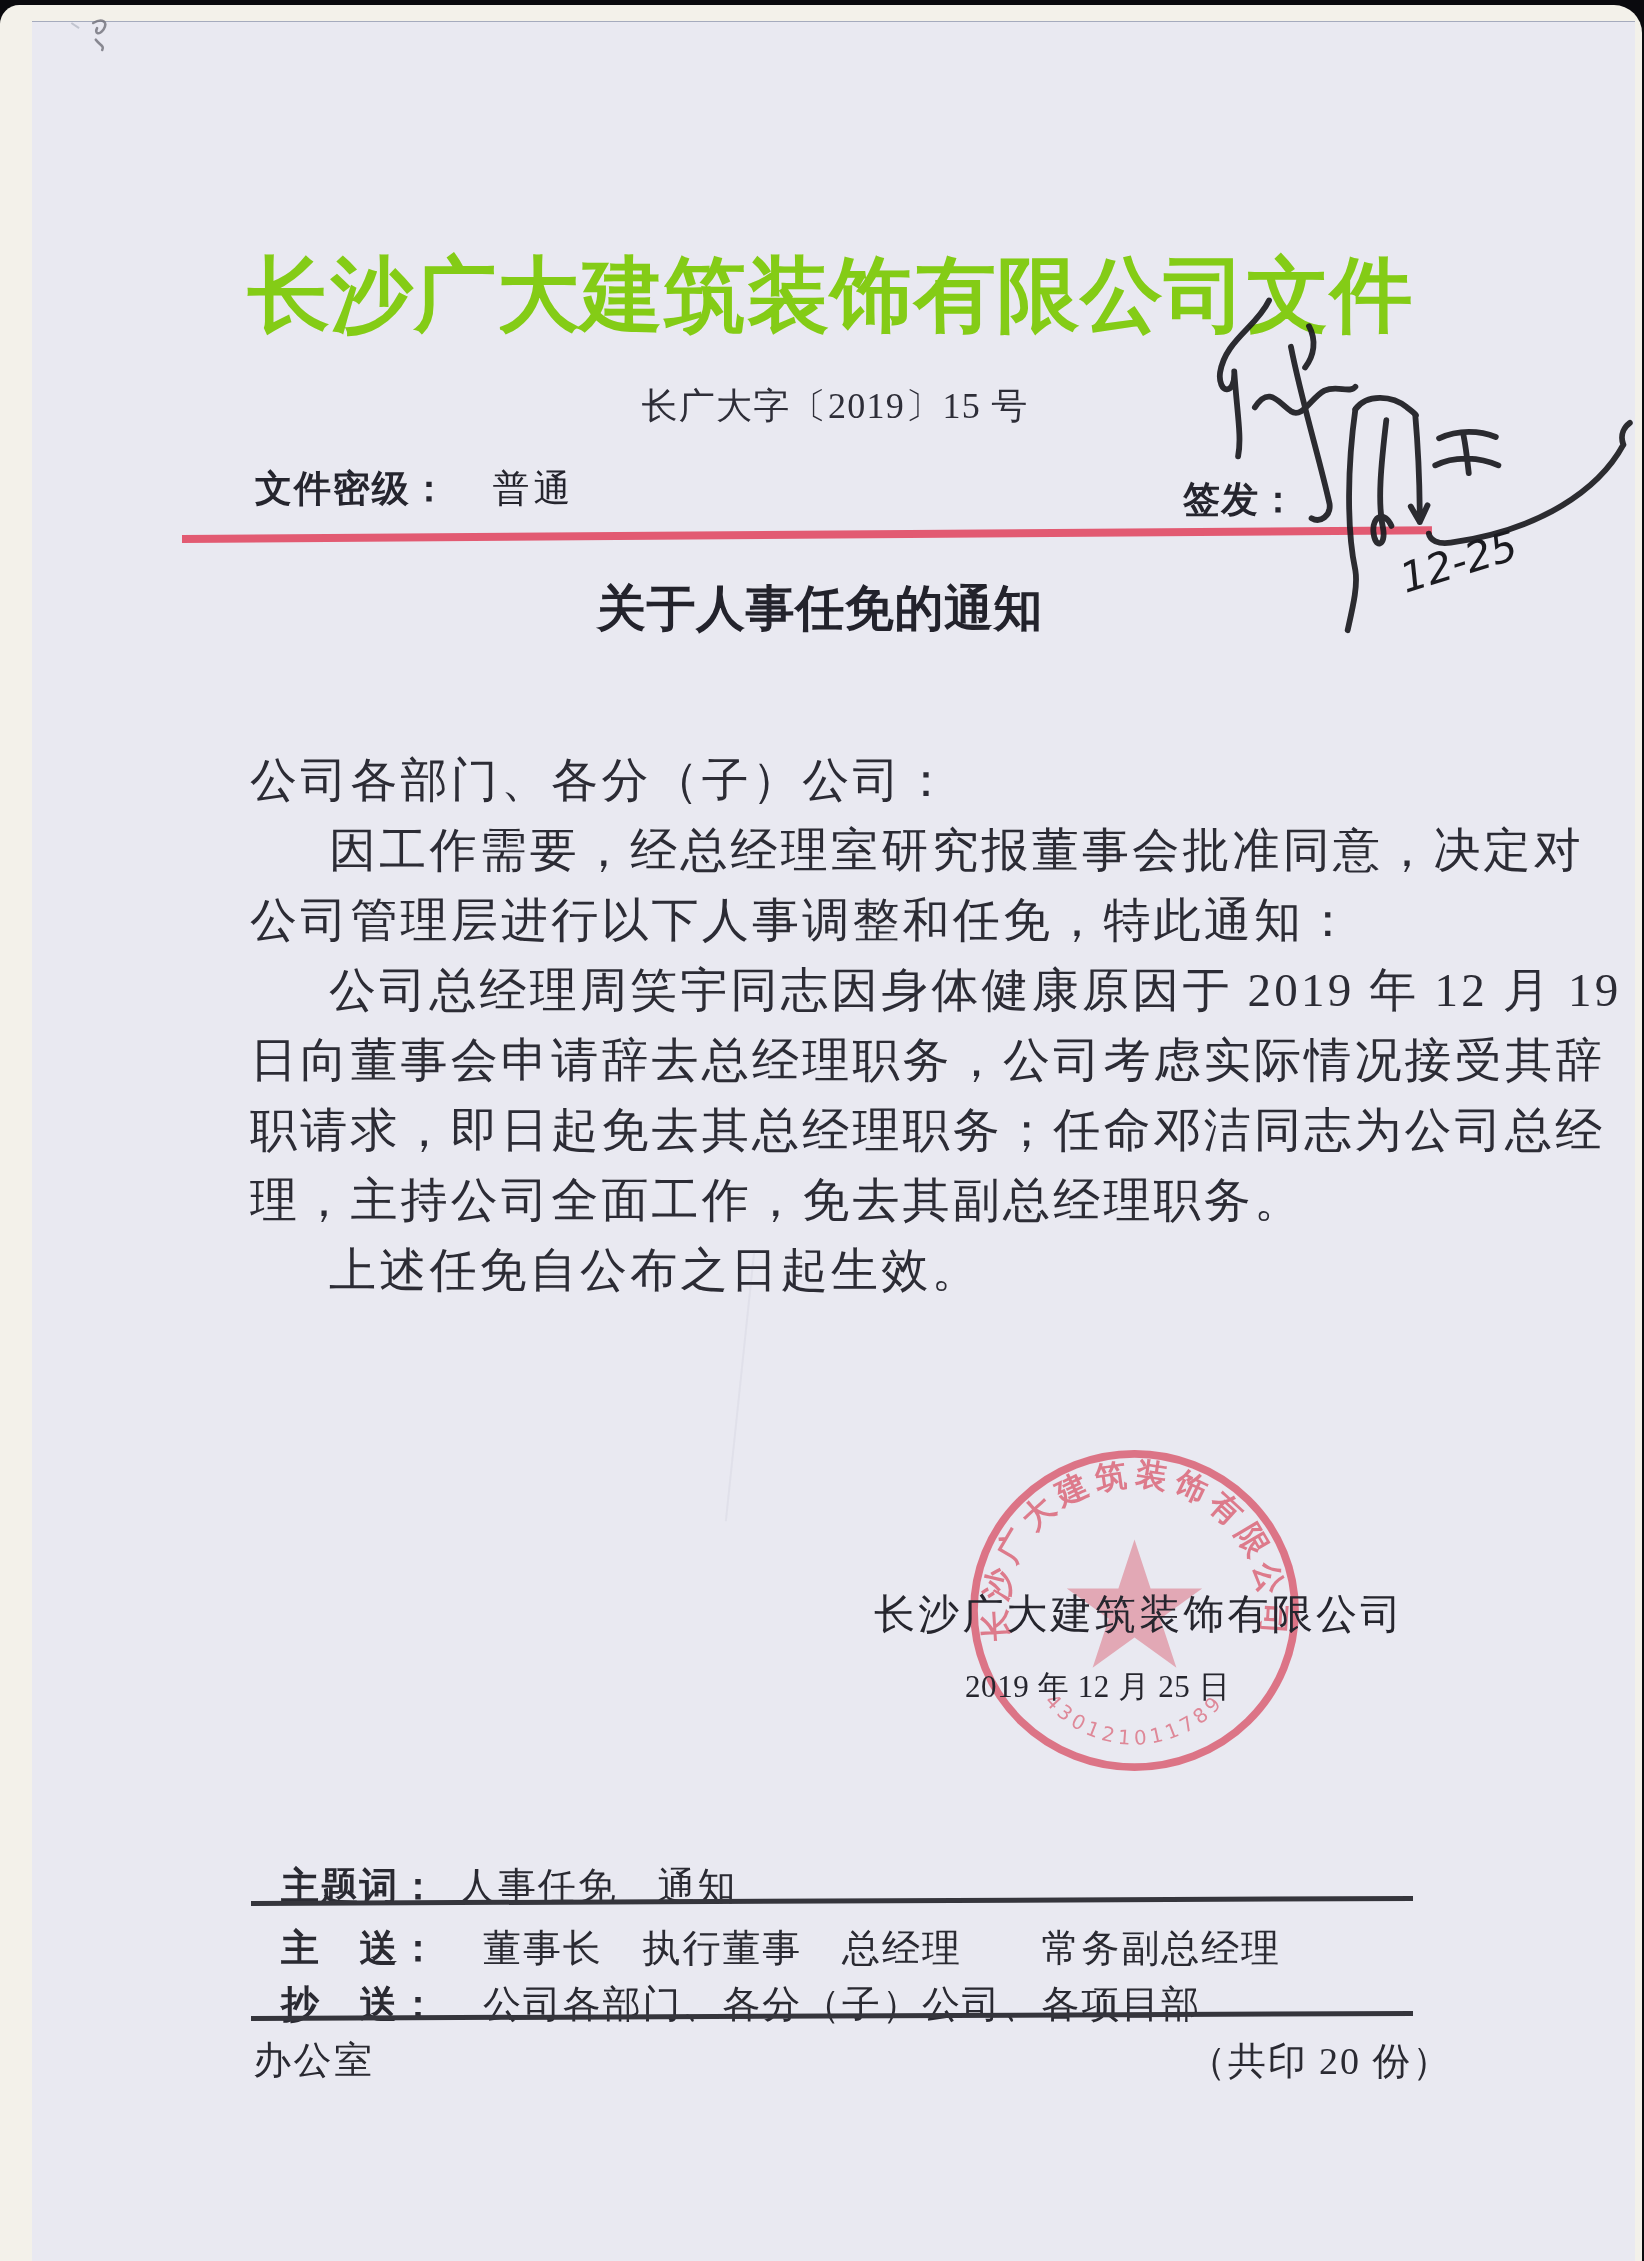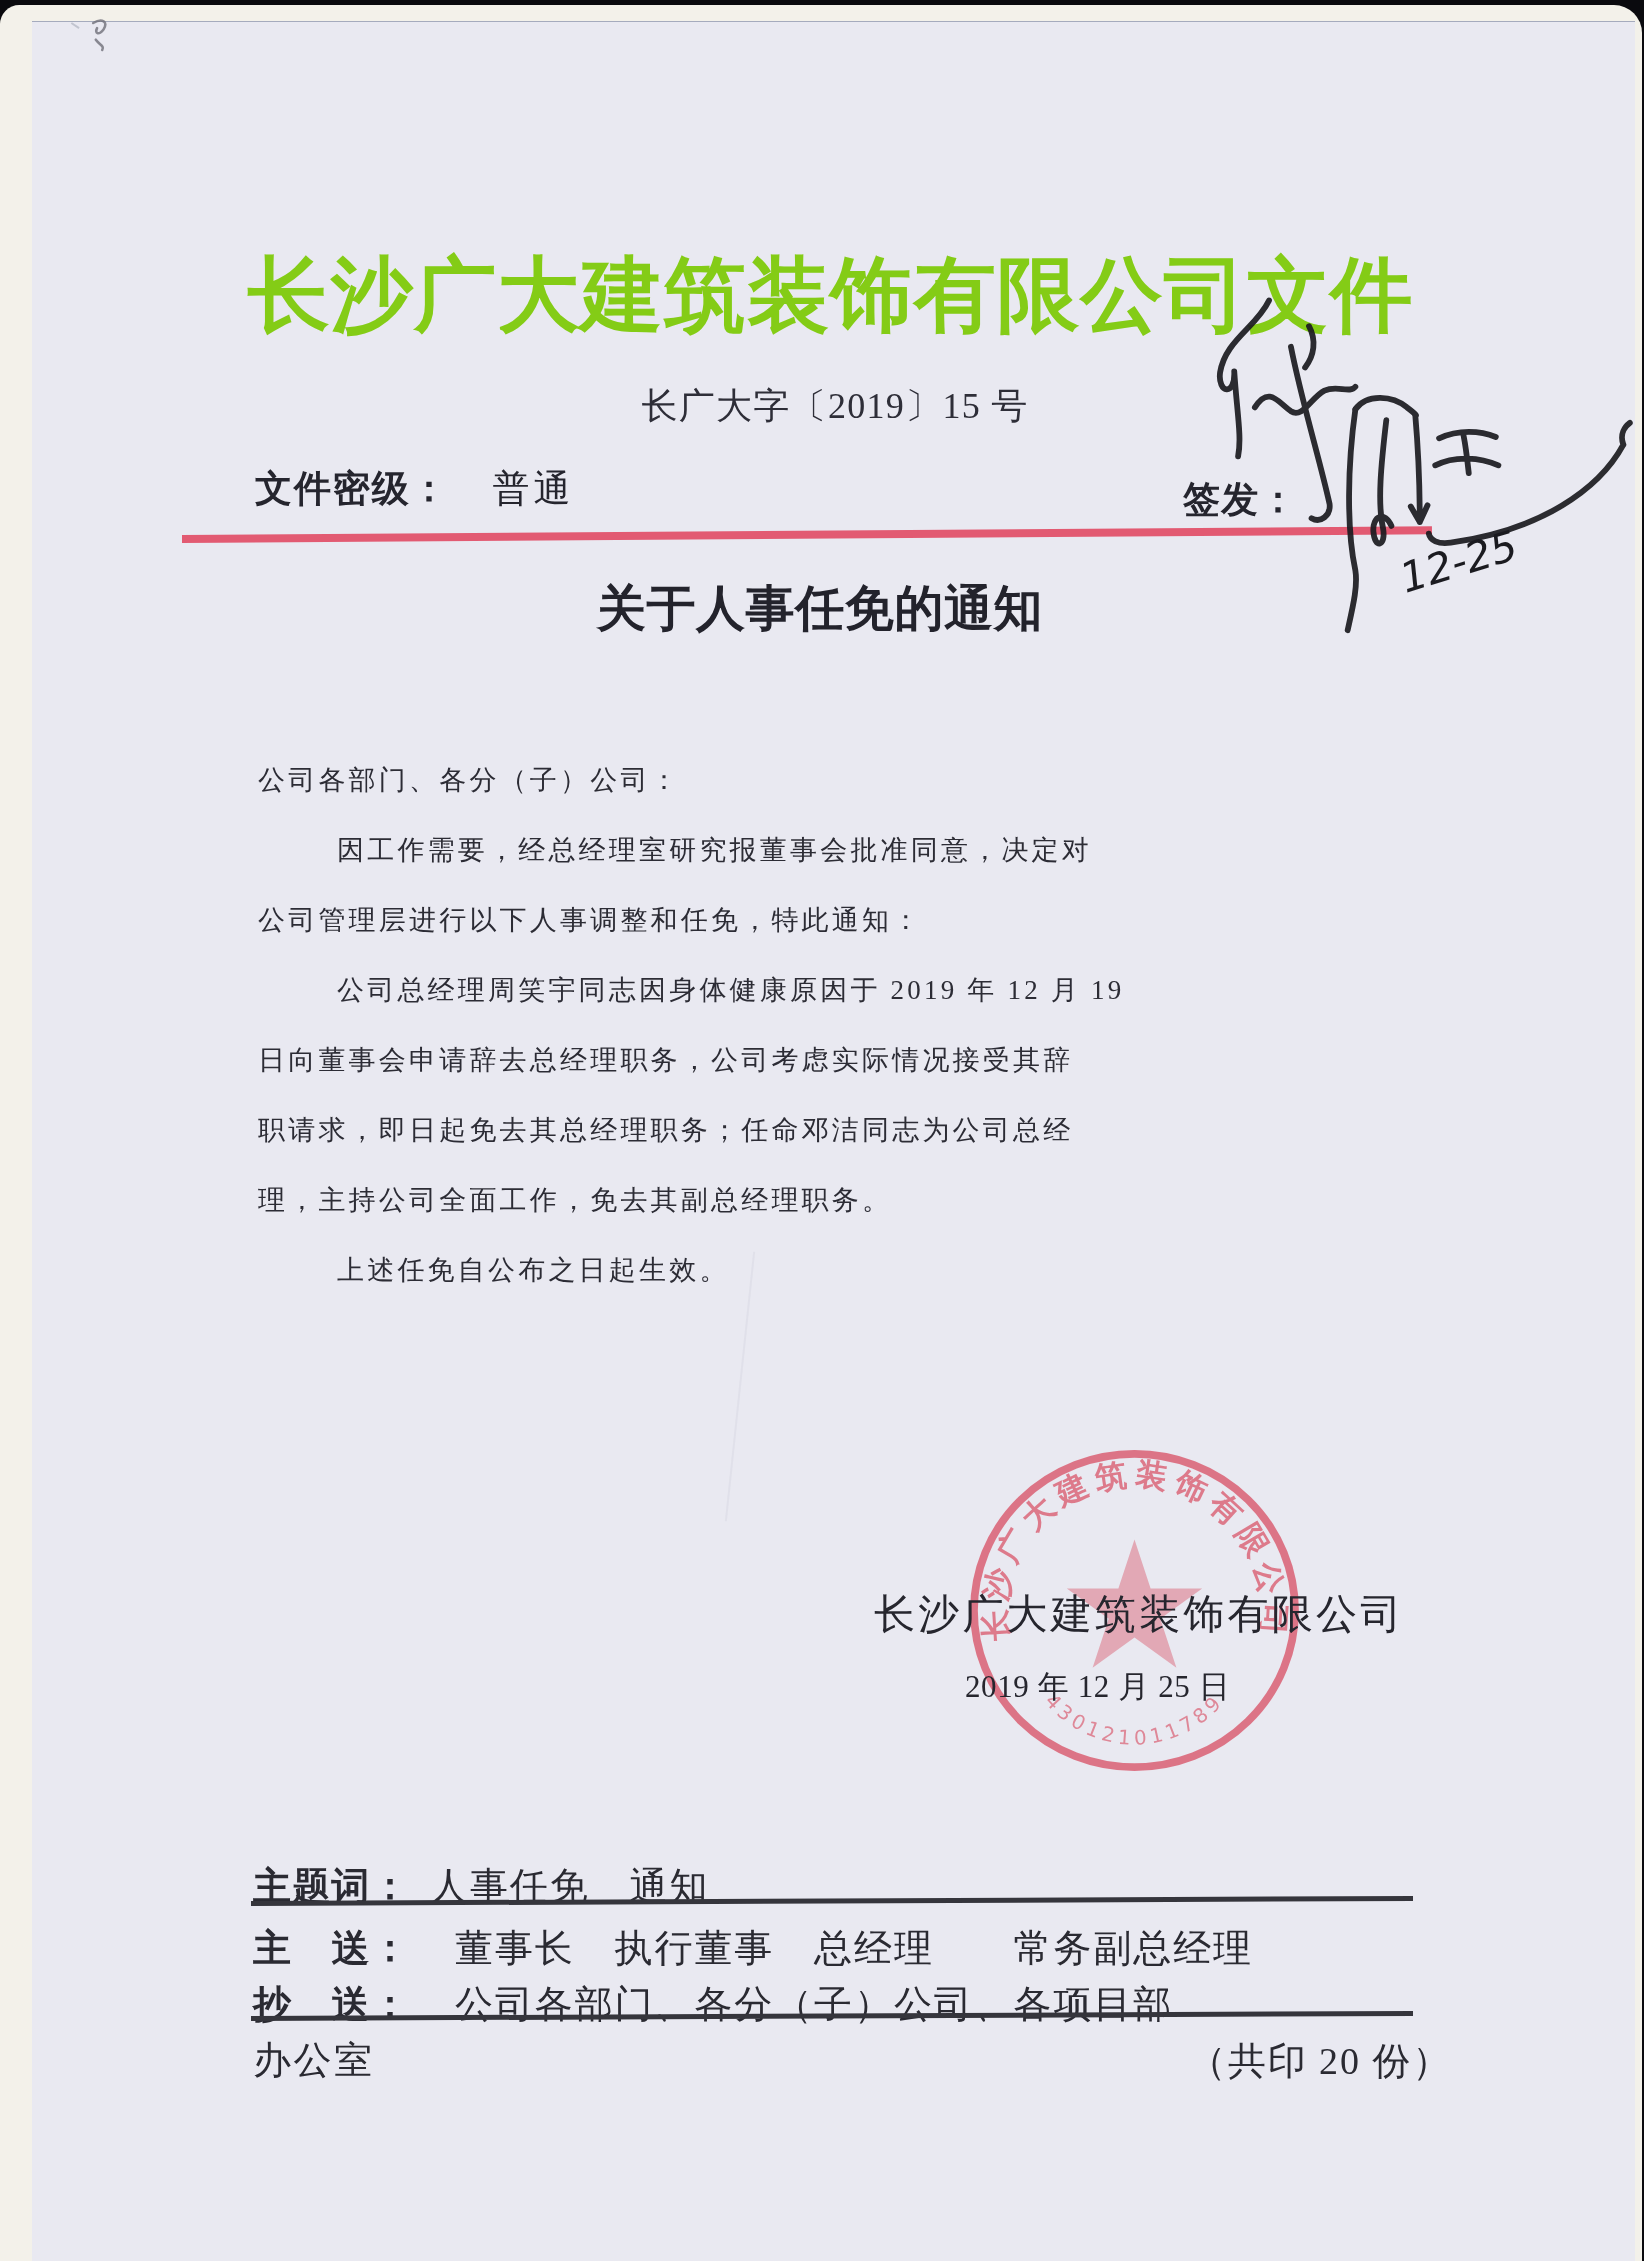--- a/index.html
+++ b/index.html
@@ -36,27 +36,27 @@
   .secrecy-row .val{margin-left:43px;letter-spacing:3.9px;}
   .issuer-label{left:1183px;top:475px;font-size:37px;font-weight:700;color:#25252e;letter-spacing:1.3px;}
   .red-rule{
     left:182px;top:535px;width:1250px;height:8.4px;background:#e25a72;
     transform:rotate(-0.4deg);transform-origin:left center;
   }
   .notice-title{
     left:14px;top:576px;width:1612px;text-align:center;
     font-size:49px;font-weight:700;color:#23232c;letter-spacing:0.6px;white-space:nowrap;
   }
-  .body-block{left:258px;top:745px;width:1161px;font-size:27px;color:#2c2c35;}
+  .body-block{left:250px;top:745px;width:1161px;font-size:47px;color:#2c2c35;}
   .body-line{height:70px;line-height:70px;letter-spacing:3.2px;white-space:nowrap;}
   .body-line.indent{padding-left:79px;}
   .sig-company{left:874px;top:1587px;font-size:41px;color:#26262e;letter-spacing:3.2px;white-space:nowrap;}
   .sig-date{left:965px;top:1666px;font-size:31px;color:#26262e;letter-spacing:0.6px;white-space:nowrap;}
   .footer-row{font-size:38px;color:#2a2a32;white-space:nowrap;}
-  .footer-row .lbl{font-weight:700;display:inline-block;letter-spacing:1.3px;}
+  .footer-row .lbl{font-weight:700;display:inline-block;letter-spacing:1.3px;margin-left:28px;}
   .footer-row .val{letter-spacing:1.9px;margin-left:16px;}
   .subject-row{left:253px;top:1861px;}
   .subject-row .lbl{width:161px;}
   .main-send-row{left:253px;top:1923px;}
   .main-send-row .lbl{width:186px;}
   .copy-send-row{left:253px;top:1979px;}
   .copy-send-row .lbl{width:186px;}
   .rule{left:251px;width:1162px;height:4.5px;background:#35353c;transform:rotate(-0.25deg);transform-origin:left center;}
   .rule-1{top:1901px;}
   .rule-2{top:2016px;}

